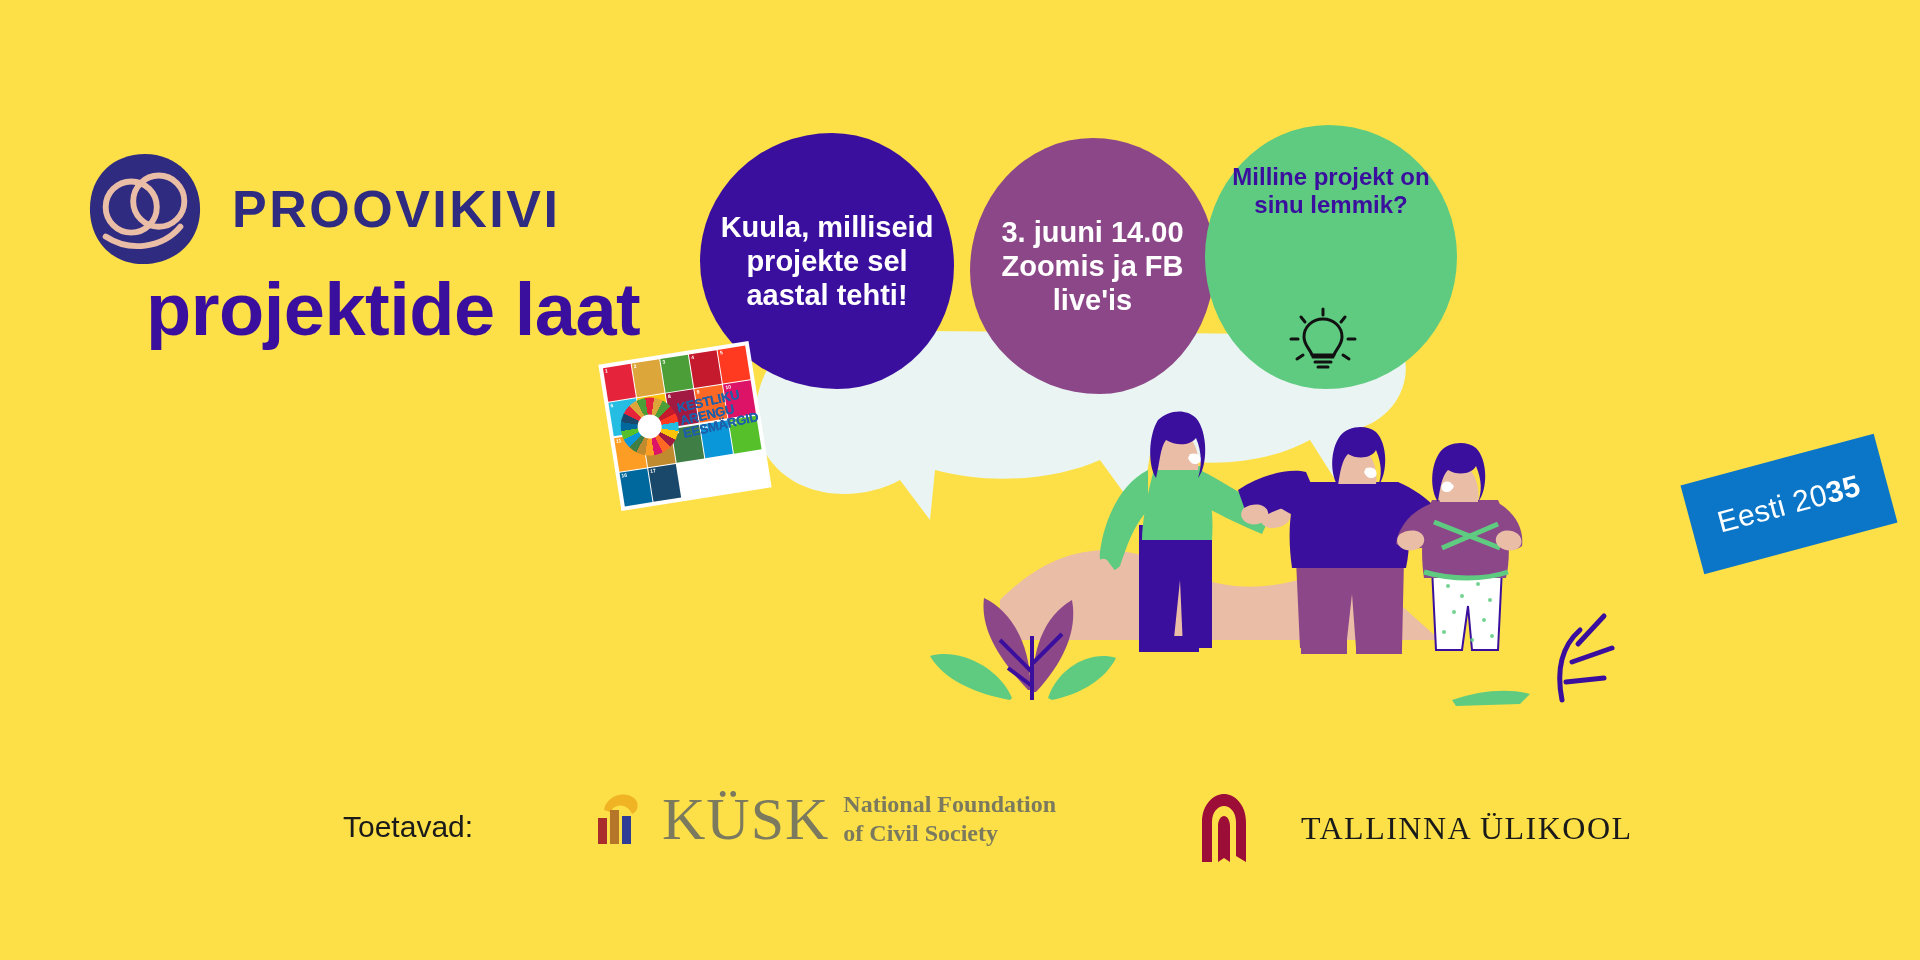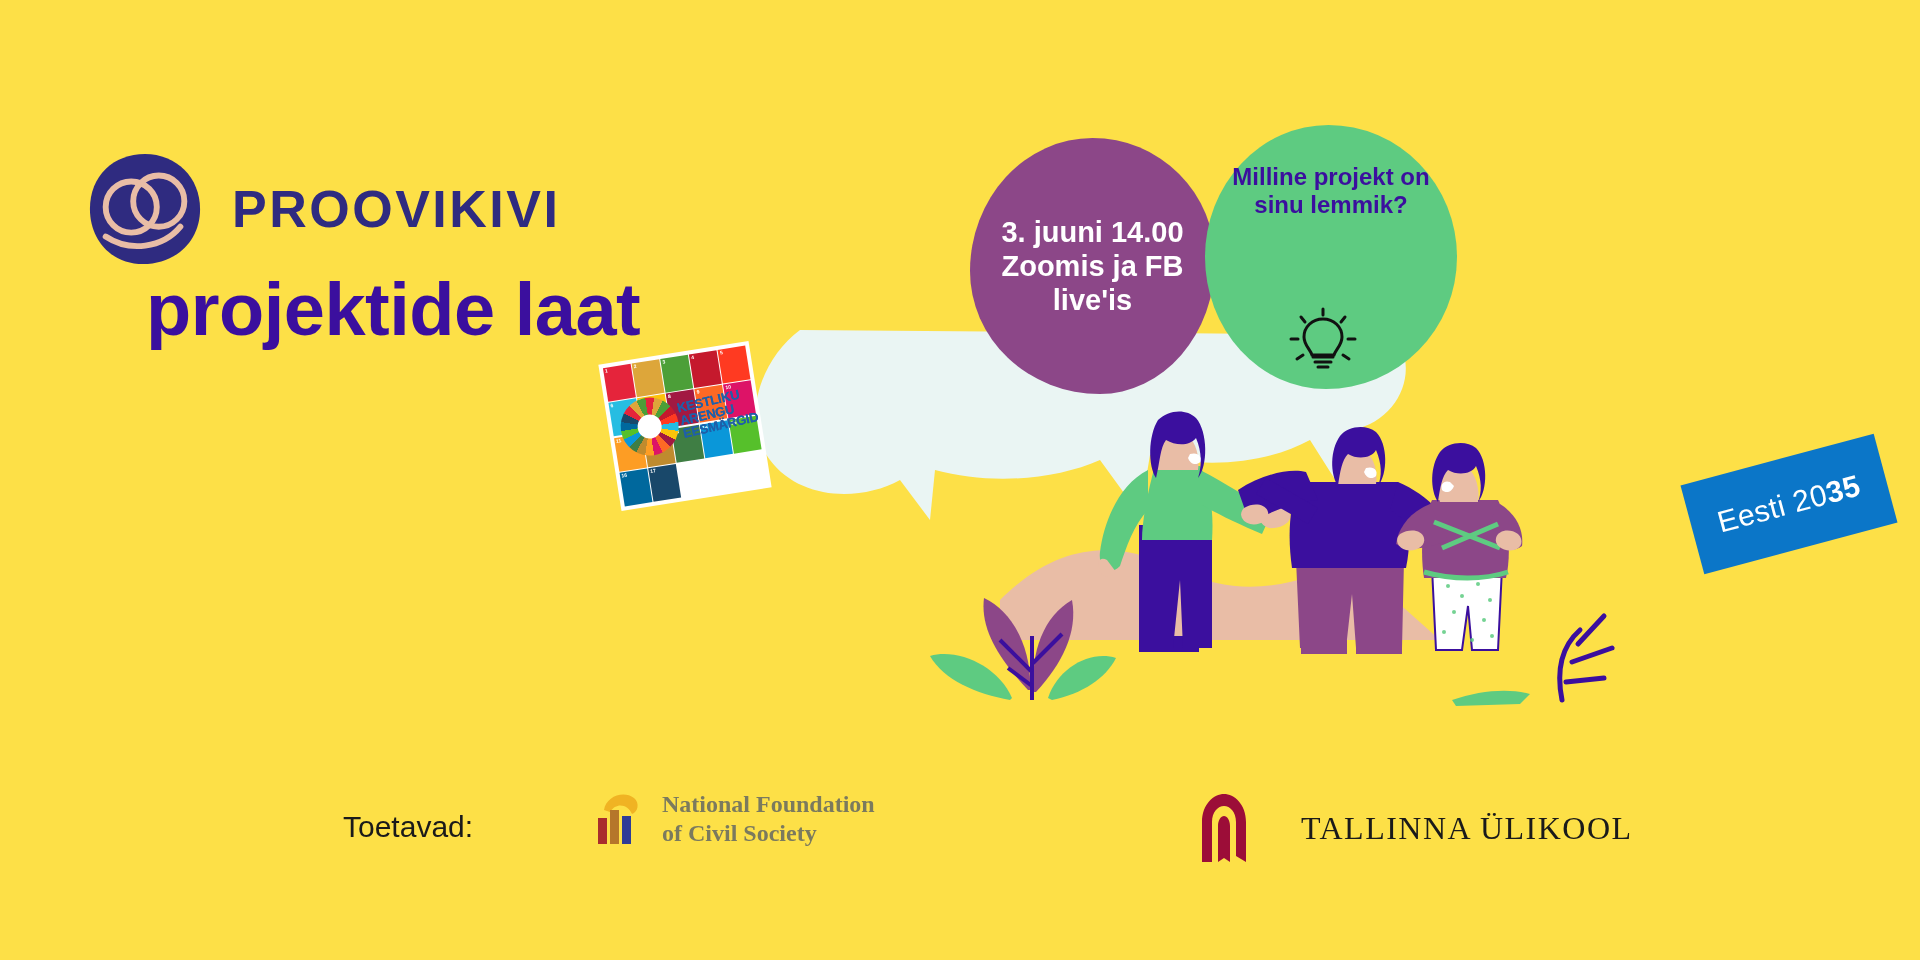--- a/index.html
+++ b/index.html
@@ -255,20 +255,21 @@
       <path d="M 60,4 C 92,4 116,28 116,60 C 116,94 90,116 58,116 C 26,116 4,92 4,60 C 4,26 28,4 60,4 Z" fill="#2f2b80"></path>
       <circle cx="46" cy="58" r="26" fill="none" stroke="#e9bda6" stroke-width="6"></circle>
       <circle cx="74" cy="52" r="26" fill="none" stroke="#e9bda6" stroke-width="6"></circle>
       <path d="M 20,88 C 44,104 78,100 96,78" fill="none" stroke="#e9bda6" stroke-width="6" stroke-linecap="round"></path>
     </svg>
     <div id="brand-name">PROOVIKIVI</div>
   </div>
 
   <div id="headline">projektide laat</div>
 
+  <div class="bubble" id="bubble-1">Kuula, milliseid projekte sel aastal tehti!</div>
   <div class="bubble" id="bubble-2">3. juuni 14.00 Zoomis ja FB live'is</div>
   <div class="bubble" id="bubble-3">Milline projekt on sinu lemmik?</div>
 
   <svg id="bulb-icon" viewBox="0 0 72 66">
     <path d="M 36,14 C 47,14 55,22 55,32 C 55,40 49,44 47,50 L 25,50 C 23,44 17,40 17,32 C 17,22 25,14 36,14 Z" fill="none" stroke="#111111" stroke-width="3"></path>
     <path d="M 26,52 L 46,52 M 28,57 L 44,57 M 31,62 L 41,62" stroke="#111111" stroke-width="3" stroke-linecap="round"></path>
     <path d="M 36,4 L 36,10 M 14,12 L 18,17 M 58,12 L 54,17 M 4,34 L 11,34 M 61,34 L 68,34 M 10,54 L 16,50 M 62,54 L 56,50" stroke="#111111" stroke-width="3" stroke-linecap="round"></path>
   </svg>
 
   <div id="sdg-poster">
@@ -346,20 +347,21 @@
   <div id="footer">
     <div id="footer-label">Toetavad:</div>
 
     <div id="kusk-logo">
       <svg width="60" height="62" viewBox="0 0 60 62">
         <path d="M 16,22 C 18,8 36,2 46,10 C 52,15 50,24 44,26 C 40,16 28,14 22,24 Z" fill="#f0b323"></path>
         <rect x="10" y="30" width="9" height="26" fill="#a92d2d"></rect>
         <rect x="22" y="22" width="9" height="34" fill="#b5762a"></rect>
         <rect x="34" y="28" width="9" height="28" fill="#2f3c96"></rect>
       </svg>
+      <div id="kusk-word">KÜSK</div>
       <div id="kusk-sub">
         <div>National Foundation</div>
         <div>of Civil Society</div>
       </div>
     </div>
 
     <div id="tlu-logo">
       <svg width="56" height="72" viewBox="0 0 56 72">
         <path d="M 6,70 L 6,30 C 6,12 18,2 28,2 C 38,2 50,12 50,30 L 50,70 L 40,64 L 40,30 C 40,20 34,14 28,14 C 22,14 16,20 16,30 L 16,70 Z" fill="#9c0d38"></path>
         <path d="M 22,70 L 22,34 C 22,28 25,24 28,24 C 31,24 34,28 34,34 L 34,70 L 28,66 Z" fill="#9c0d38"></path>

